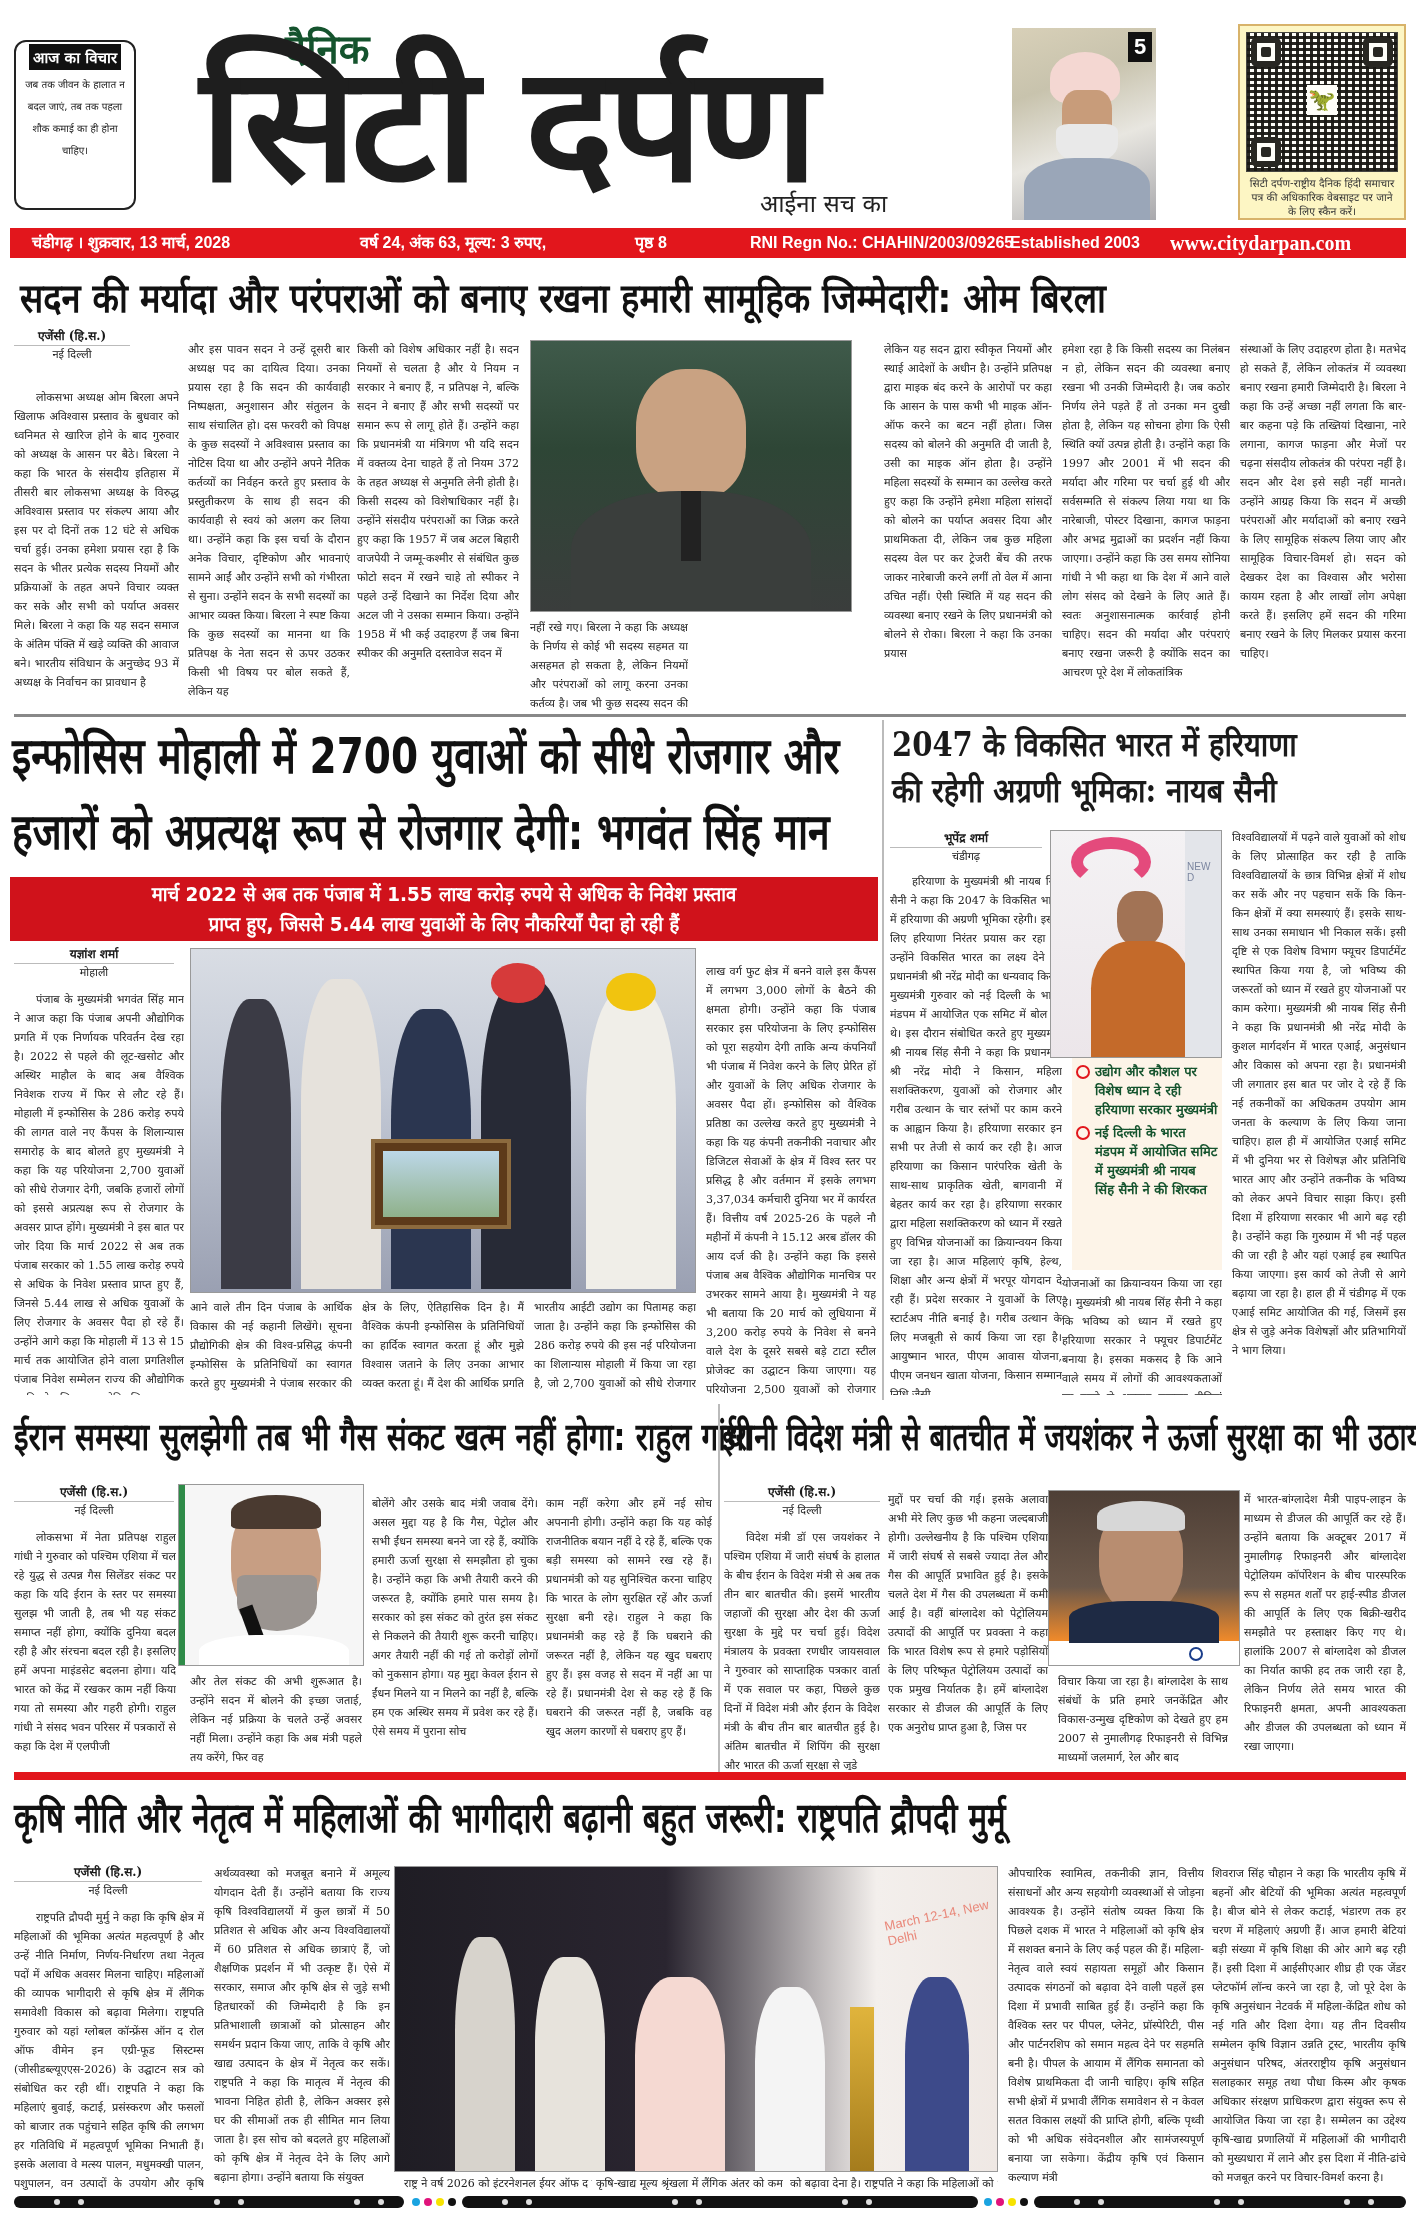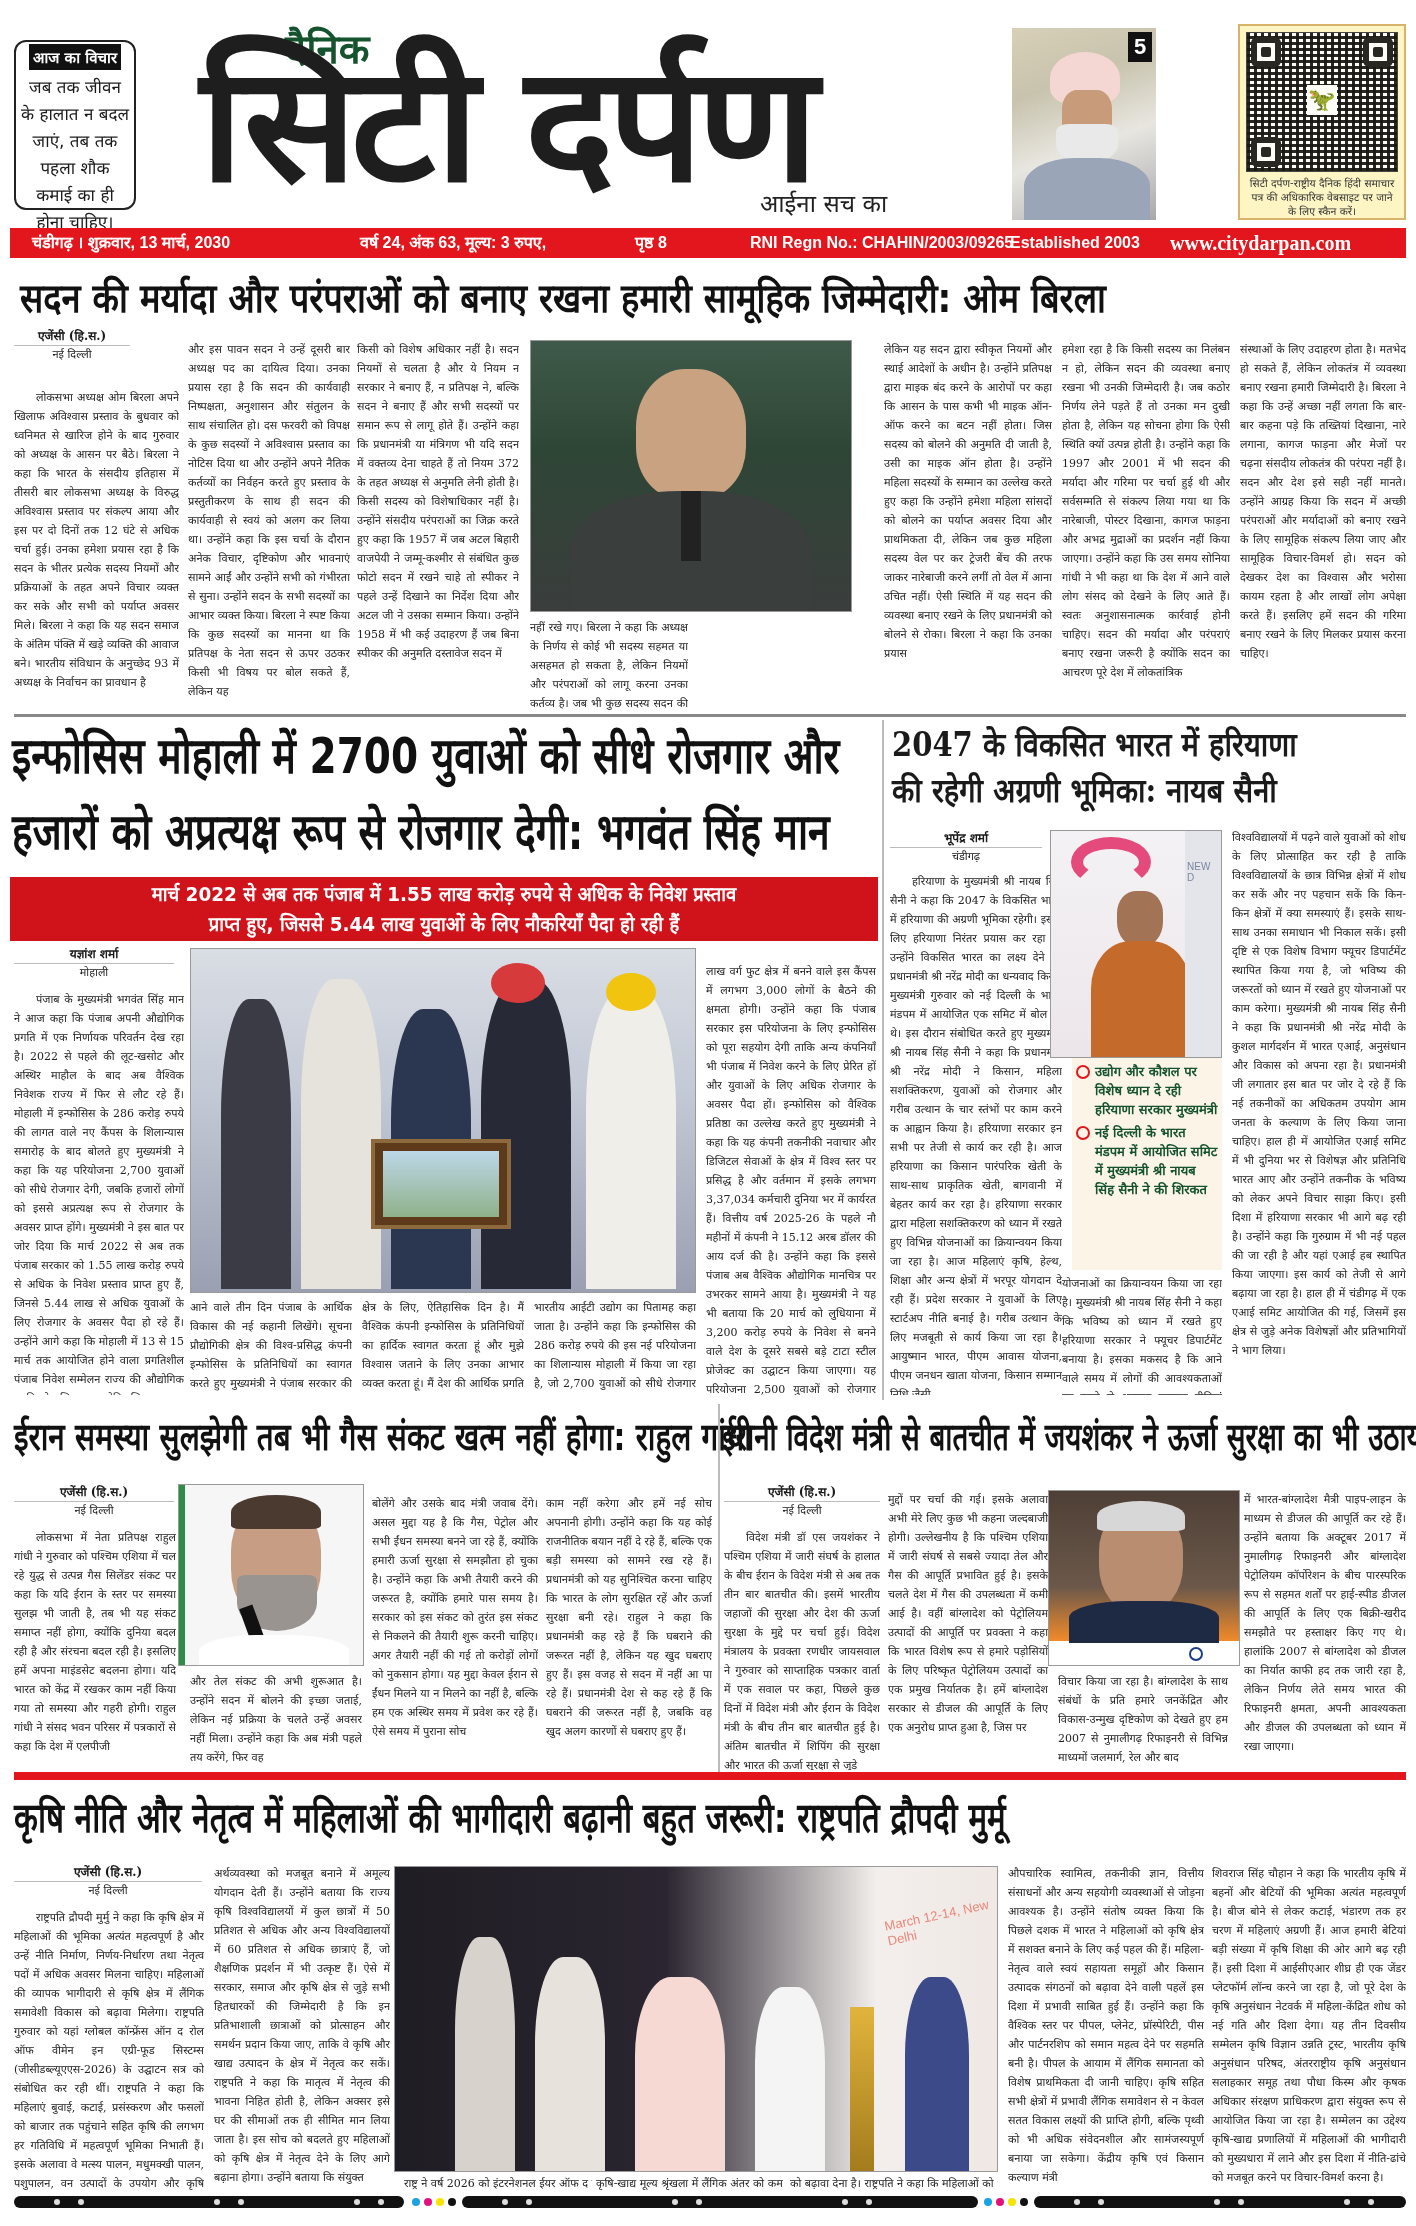--- a/index.html
+++ b/index.html
@@ -1,21 +1,21 @@
 <!DOCTYPE html>
 <html><head>
 <meta charset="utf-8">
 <style>
 *{box-sizing:border-box;margin:0;padding:0}
 body{width:1416px;height:2226px;background:#fff;font-family:"DejaVu Serif",serif;color:#1a1a1a;position:relative;overflow:hidden}
 .abs{position:absolute}
 
 #thought{left:14px;top:40px;width:122px;height:170px;border:2px solid #222;border-radius:12px;text-align:center;padding:0 4px}
 #thought .ttl{background:#111;color:#fff;font-size:15px;font-weight:bold;margin:2px auto 4px;width:84%;padding:3px 0}
-#thought .txt{font-size:17px;line-height:27px;font-family:"DejaVu Sans",sans-serif}
+#thought .txt{font-size:10px;line-height:22px;font-family:"DejaVu Sans",sans-serif}
 #logo-small{left:285px;top:20px;font-size:40px;font-family:"DejaVu Sans",sans-serif;font-weight:bold;color:#14532d}
 #logo-main{left:200px;top:40px;font-size:160px;line-height:170px;font-family:"DejaVu Sans",sans-serif;font-weight:900;color:#1e1e1e;letter-spacing:-6px;transform:scaleX(1.05);transform-origin:left}
 #tagline{left:760px;top:186px;font-size:24px;color:#222;font-family:"DejaVu Sans",sans-serif}
 #photo-mini{left:1012px;top:28px;width:144px;height:192px;background:linear-gradient(160deg,#d8d0b8 0%,#c8c3ad 30%,#e8e6e0 60%,#a9a9ad 100%);overflow:hidden}
 #photo-mini .turban{position:absolute;left:38px;top:24px;width:70px;height:52px;background:#f4d7d2;border-radius:50% 50% 30% 30%}
 #photo-mini .face{position:absolute;left:50px;top:62px;width:50px;height:62px;background:#c89c7a;border-radius:30% 30% 45% 45%}
 #photo-mini .beard{position:absolute;left:44px;top:96px;width:62px;height:40px;background:#e9e9e9;border-radius:20% 20% 50% 50%}
 #photo-mini .coat{position:absolute;left:12px;top:130px;width:126px;height:70px;background:#9aa6b8;border-radius:40% 40% 0 0}
 #page-num{right:4px;top:4px;width:24px;height:30px;background:#111;color:#fff;font-size:22px;font-weight:bold;text-align:center;line-height:30px;font-family:"Liberation Sans",sans-serif}
 #qr-box{left:1238px;top:24px;width:168px;height:196px;background:#fdf6c4;border:2px solid #d8b36a;padding:6px}
@@ -71,21 +71,21 @@
   <div id="qr">
     <span class="qr-eye" style="left:4px;top:4px"></span>
     <span class="qr-eye" style="right:4px;top:4px"></span>
     <span class="qr-eye" style="left:4px;bottom:4px"></span>
     <span id="qr-dino">🦖</span>
   </div>
   <div id="qr-caption">सिटी दर्पण-राष्ट्रीय दैनिक हिंदी समाचार पत्र की अधिकारिक वेबसाइट पर जाने के लिए स्कैन करें।</div>
 </div>
 
 <div id="datebar" class="abs">
-  <span style="left:22px">चंडीगढ़ । शुक्रवार, 13 मार्च, 2030</span>
+  <span style="left:22px">चंडीगढ़ । शुक्रवार, 13 मार्च, 2028</span>
   <span style="left:350px">वर्ष 24, अंक 63, मूल्य: 3 रुपए,</span>
   <span style="left:625px">पृष्ठ 8</span>
   <span style="left:740px">RNI Regn No.: CHAHIN/2003/09265</span>
   <span style="left:1000px">Established 2003</span>
   <span class="web" style="left:1160px">www.citydarpan.com</span>
 </div>
 
 <div class="abs hl" style="left:20px;top:272px;font-size:40px;line-height:52px;transform:scaleX(0.86);transform-origin:left">सदन की मर्यादा और परंपराओं को बनाए रखना हमारी सामूहिक जिम्मेदारी: ओम बिरला</div>
 <div class="byline" style="left:14px;top:328px;width:116px">
   <span class="by">एजेंसी (हि.स.)</span>

